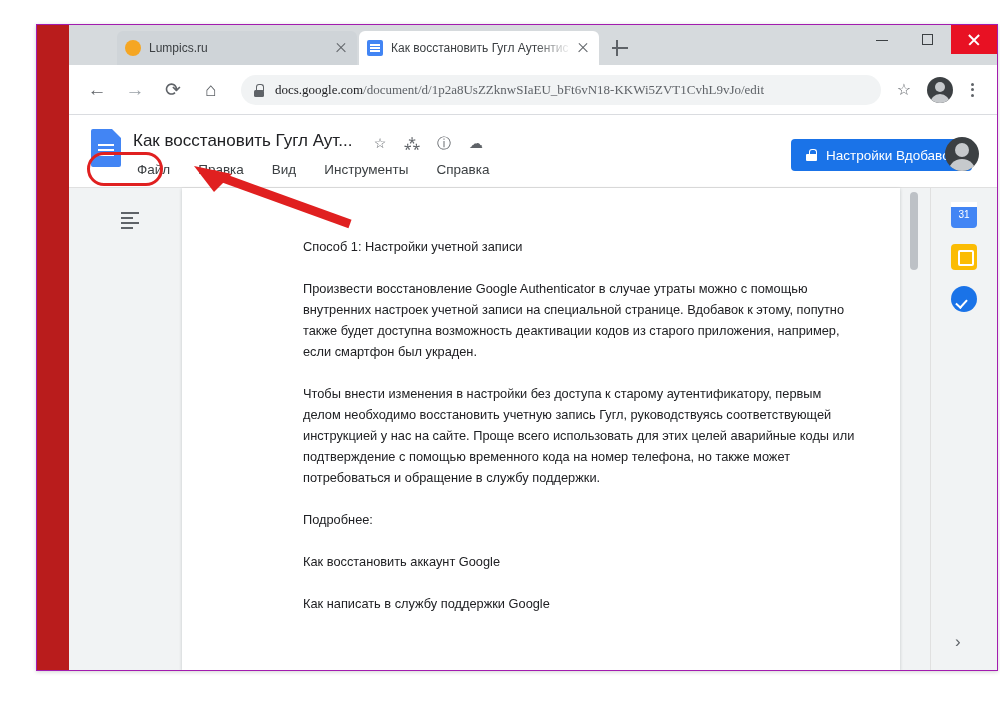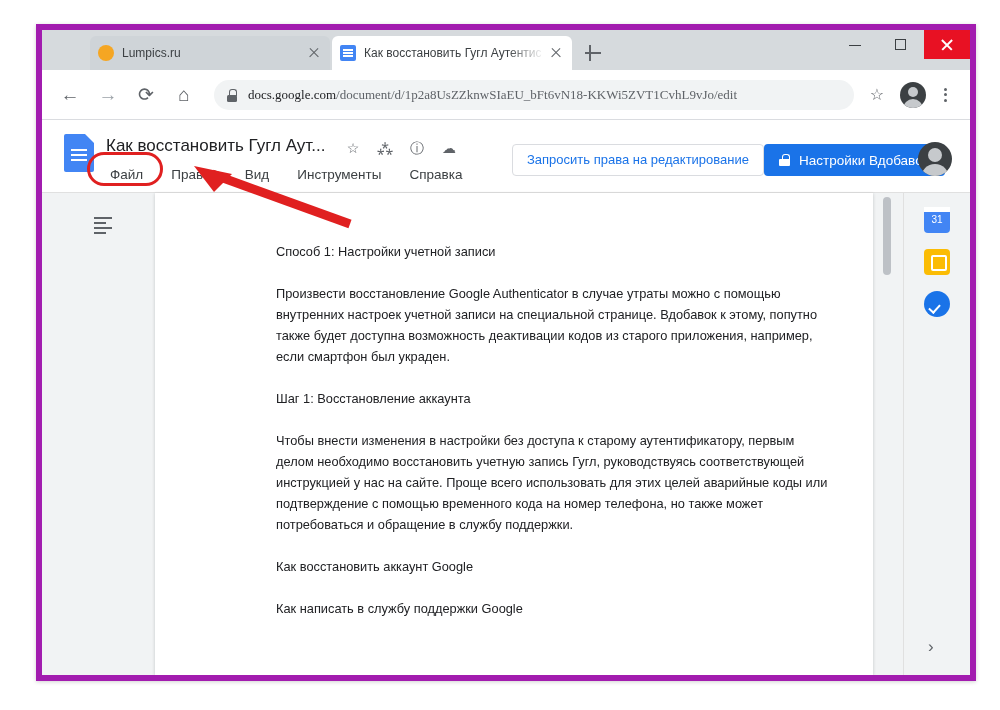--- a/index.html
+++ b/index.html
@@ -19,24 +19,25 @@
     background: #ffffff;
   }
 
   
   .browser-window {
     position: absolute;
     left: 36px;
     top: 24px;
     width: 928px;
     height: 645px;
-    background: #eab308;
-    border: 6px solid #a21caf;
+    background: #b91c1c;
+    border: 1px solid #a21caf;
     box-shadow: 0 1px 4px rgba(0,0,0,0.18);
     overflow: hidden;
+    padding-left: 32px;
   }
 
   
   .tabstrip {
     position: relative;
     height: 40px;
     background: #d6dadd;
   }
   .tab {
     position: absolute;
@@ -585,21 +586,20 @@
       </div>
 
       <div class="menubar">
         <span class="menu-item">Файл</span>
         <span class="menu-item">Правка</span>
         <span class="menu-item">Вид</span>
         <span class="menu-item">Инструменты</span>
         <span class="menu-item">Справка</span>
       </div>
 
-      <div class="request-btn">Запросить права на редактирование</div>
 
       <div class="share-btn">
         <span class="lock-white"></span>
         <span>Настройки Вдобавок</span>
       </div>
 
       <div class="header-avatar"></div>
     </div>
 
     <div class="docs-body">
@@ -607,22 +607,22 @@
         <i></i>
           <i></i>
           <i></i>
           <i></i>
       </div>
 
       <div class="page">
         <div class="page-text">
           <p>Способ 1: Настройки учетной записи</p>
           <p>Произвести восстановление Google Authenticator в случае утраты можно с помощью внутренних настроек учетной записи на специальной странице. Вдобавок к этому, попутно также будет доступна возможность деактивации кодов из старого приложения, например, если смартфон был украден.</p>
-          <p>Шаг 1: Восстановление аккаунта</p>
           <p>Чтобы внести изменения в настройки без доступа к старому аутентификатору, первым делом необходимо восстановить учетную запись Гугл, руководствуясь соответствующей инструкцией у нас на сайте. Проще всего использовать для этих целей аварийные коды или подтверждение с помощью временного кода на номер телефона, но также может потребоваться и обращение в службу поддержки.</p>
+          <p>Подробнее:</p>
           <p>Как восстановить аккаунт Google</p>
           <p>Как написать в службу поддержки Google</p>
         </div>
       </div>
 
       <div class="doc-scrollbar">
         <div class="doc-scrollbar-thumb"></div>
       </div>
 
       <div class="right-rail">

